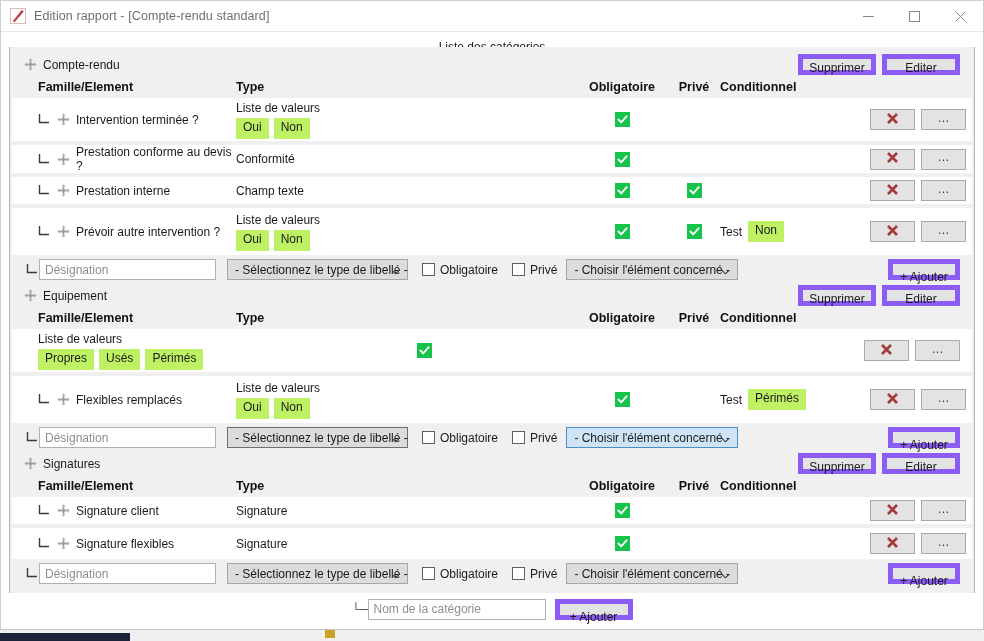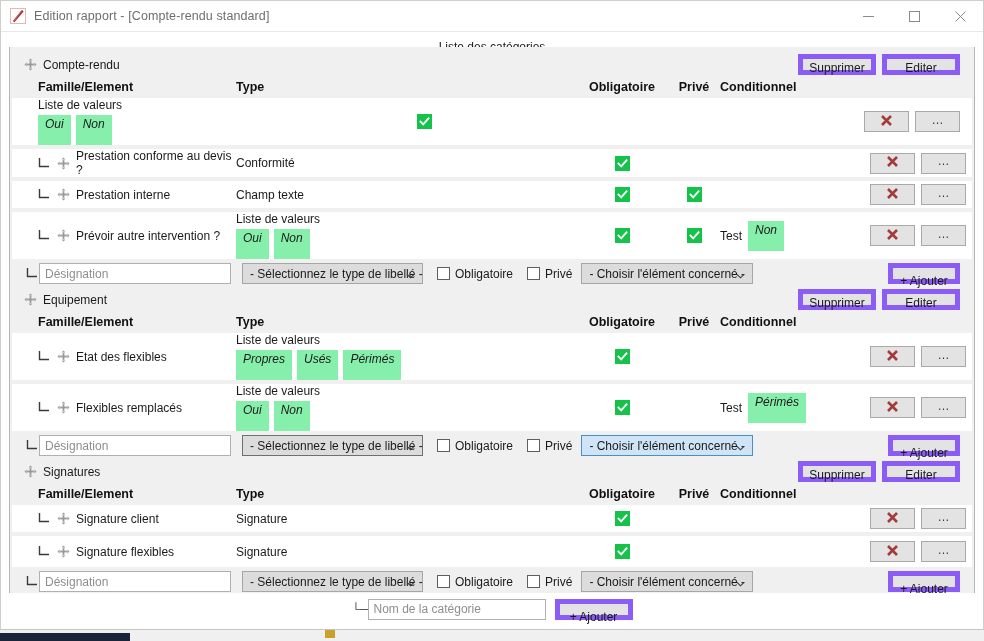--- a/index.html
+++ b/index.html
@@ -163,25 +163,24 @@
     font-size: 12px; color: #1a1a1a;
   }
   .row .typecell {
     width: 340px; flex: 0 0 340px;
     display: flex; flex-direction: column; justify-content: center;
     gap: 3px;
     font-size: 12px; color: #1a1a1a;
   }
   .chips { display: flex; gap: 5px; }
   .chip {
-    background: #86efac;
-    padding: 2px 7px 14px 7px;
+    background: #bef264;
+    padding: 2px 7px 5px 7px;
     font-size: 12px; color: #1a1a1a;
     line-height: 14px;
-    font-style: italic;
   }
   .row .obl  { width: 92px; flex: 0 0 92px; display: flex; justify-content: center; }
   .row .priv { width: 52px; flex: 0 0 52px; display: flex; justify-content: center; }
   .row .cond {
     width: 150px; flex: 0 0 150px;
     display: flex; align-items: center; gap: 6px;
     font-size: 12px;
   }
   .row .act {
     flex: 1 1 auto; display: flex; justify-content: flex-end;
@@ -208,21 +207,21 @@
   
   .addrow {
     display: flex; align-items: center;
     height: 29px;
     padding-left: 14px;
     background: #f0f0f0;
     gap: 0;
   }
   .tree-el { color: #3a3a3a; font-size: 12px; width: 12px; }
   .txtinput {
-    width: 192px; height: 21px;
+    width: 177px; height: 21px;
     border: 1px solid #b0b0b0; background: #ffffff;
     font-family: "Liberation Sans", sans-serif;
     font-size: 12px; color: #1a1a1a;
     padding: 0 5px;
     outline: none;
   }
   .txtinput::placeholder { color: #8e8e8e; }
   .sel {
     position: relative;
     height: 21px;
@@ -337,20 +336,34 @@
             <div class="col-head">
               <div class="c-fam">Famille/Element</div>
               <div class="c-type">Type</div>
               <div class="c-obl">Obligatoire</div>
               <div class="c-priv">Privé</div>
               <div class="c-cond">Conditionnel</div>
               <div class="c-act"></div>
             </div>
             <div class="rows">
               <div class="row tall">
+                <div class="fam">
+                  <span class="movehandle"><svg width="13" height="13" viewBox="0 0 13 13">
+                      <path d="M1.5 1 V9.5 H11" fill="none" stroke="#3a3a3a" stroke-width="1.4"></path>
+                    </svg></span>
+                  <span class="movehandle"><svg width="13" height="13" viewBox="0 0 13 13">
+                      <path d="M6.5 0.5 L8.4 2.6 H4.6 Z" fill="#9a9a9a"></path>
+                      <path d="M6.5 12.5 L8.4 10.4 H4.6 Z" fill="#9a9a9a"></path>
+                      <path d="M0.5 6.5 L2.6 8.4 V4.6 Z" fill="#9a9a9a"></path>
+                      <path d="M12.5 6.5 L10.4 8.4 V4.6 Z" fill="#9a9a9a"></path>
+                      <rect x="5.6" y="3.1" width="1.8" height="6.8" fill="#9a9a9a"></rect>
+                      <rect x="3.1" y="5.6" width="6.8" height="1.8" fill="#9a9a9a"></rect>
+                    </svg></span>
+                  <span>Intervention terminée ?</span>
+                </div>
                 <div class="typecell">
                   <span>Liste de valeurs</span>
                   <div class="chips">
                     <span class="chip">Oui</span>
                     <span class="chip">Non</span>
                   </div>
                 </div>
                 <div class="obl">
                   <span class="chk-green">
                     <svg width="11" height="11" viewBox="0 0 11 11">
@@ -546,34 +559,20 @@
             <div class="col-head">
               <div class="c-fam">Famille/Element</div>
               <div class="c-type">Type</div>
               <div class="c-obl">Obligatoire</div>
               <div class="c-priv">Privé</div>
               <div class="c-cond">Conditionnel</div>
               <div class="c-act"></div>
             </div>
             <div class="rows">
               <div class="row tall">
-                <div class="fam">
-                  <span class="movehandle"><svg width="13" height="13" viewBox="0 0 13 13">
-                      <path d="M1.5 1 V9.5 H11" fill="none" stroke="#3a3a3a" stroke-width="1.4"></path>
-                    </svg></span>
-                  <span class="movehandle"><svg width="13" height="13" viewBox="0 0 13 13">
-                      <path d="M6.5 0.5 L8.4 2.6 H4.6 Z" fill="#9a9a9a"></path>
-                      <path d="M6.5 12.5 L8.4 10.4 H4.6 Z" fill="#9a9a9a"></path>
-                      <path d="M0.5 6.5 L2.6 8.4 V4.6 Z" fill="#9a9a9a"></path>
-                      <path d="M12.5 6.5 L10.4 8.4 V4.6 Z" fill="#9a9a9a"></path>
-                      <rect x="5.6" y="3.1" width="1.8" height="6.8" fill="#9a9a9a"></rect>
-                      <rect x="3.1" y="5.6" width="6.8" height="1.8" fill="#9a9a9a"></rect>
-                    </svg></span>
-                  <span>Etat des flexibles</span>
-                </div>
                 <div class="typecell">
                   <span>Liste de valeurs</span>
                   <div class="chips">
                     <span class="chip">Propres</span>
                     <span class="chip">Usés</span>
                     <span class="chip">Périmés</span>
                   </div>
                 </div>
                 <div class="obl">
                   <span class="chk-green">

